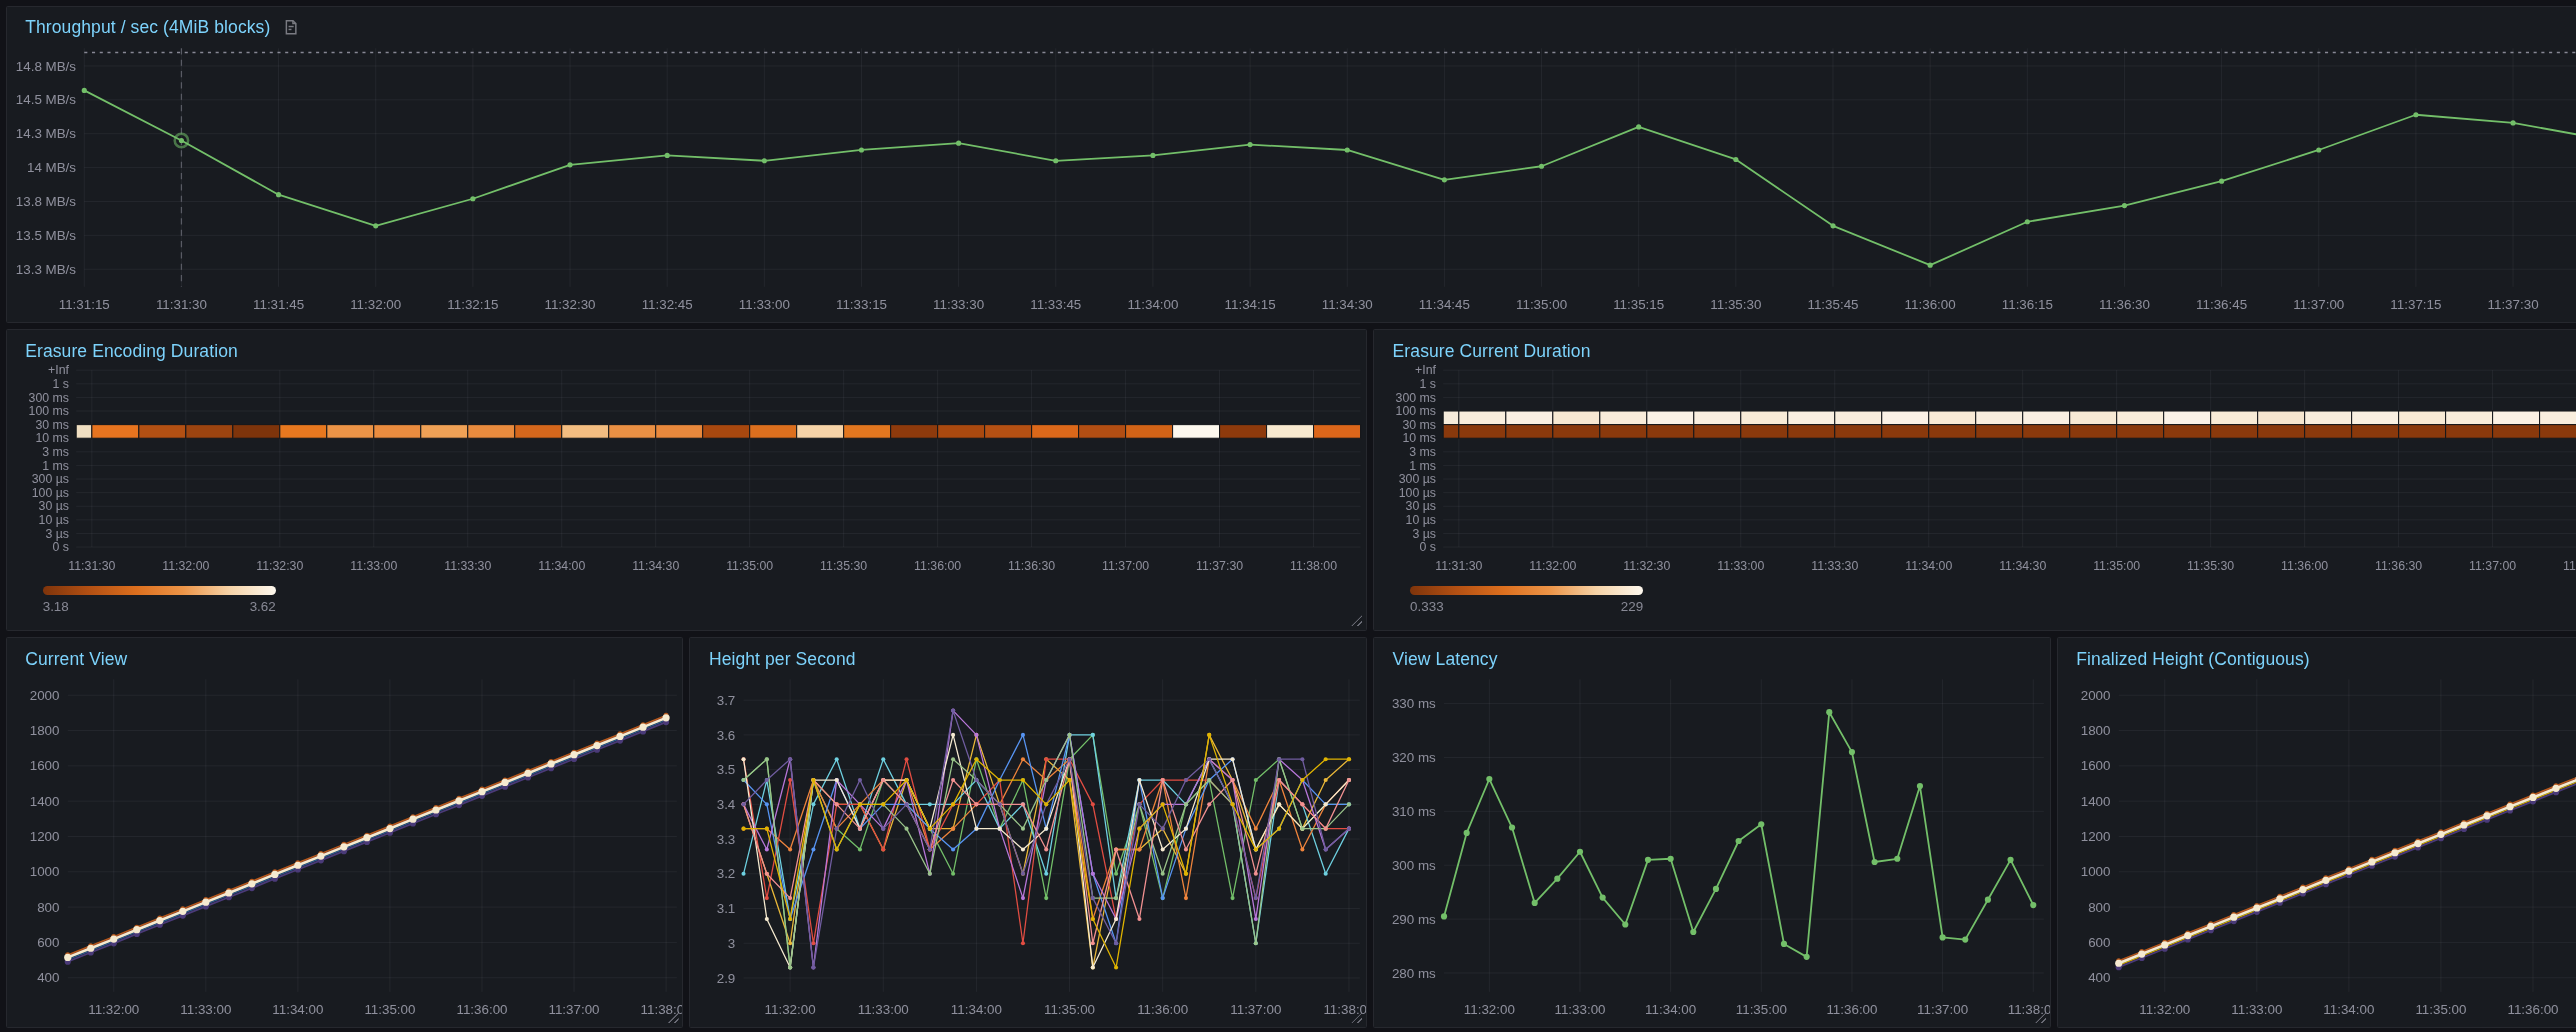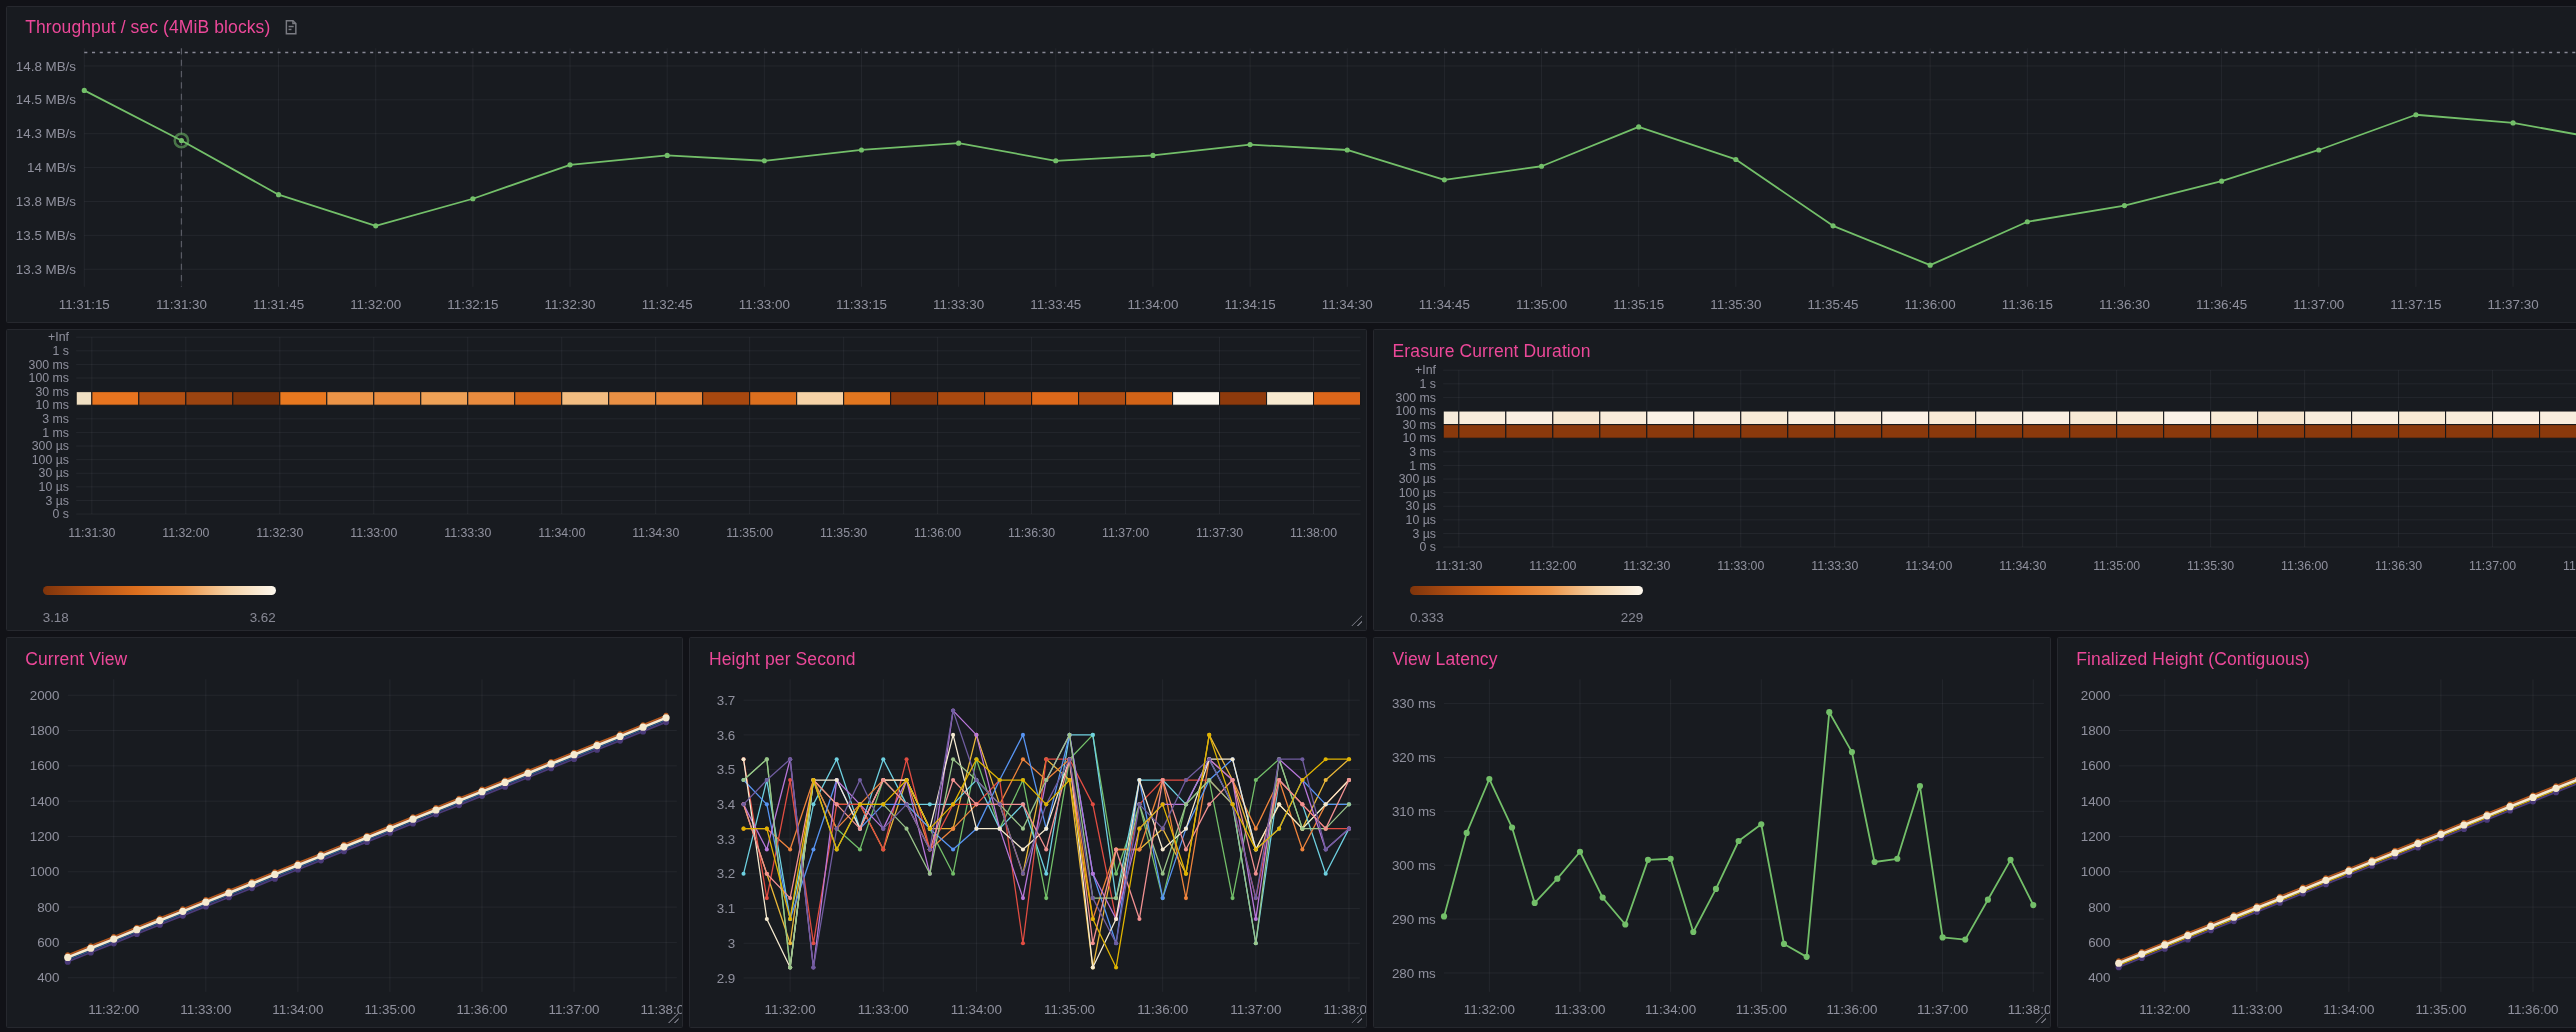--- a/index.html
+++ b/index.html
@@ -21,33 +21,33 @@
     overflow:hidden;
   }
   .span4 { grid-column:1 / 5; }
   .span2 { grid-column:span 2; }
   .ph {
     height:33px; flex:0 0 auto;
     display:flex; align-items:center; gap:11.3px;
     padding:9.3px 0 0 18.5px;
   }
   .ptitle {
-    color:#ec4899; font-size:17.5px; font-weight:500; letter-spacing:0.1px;
+    color:#7dd3fc; font-size:17.5px; font-weight:500; letter-spacing:0.1px;
     white-space:nowrap; cursor:pointer;
   }
   .info-icon { opacity:0.75; margin-top:1px; }
   .pbody { flex:1 1 auto; min-height:0; position:relative; overflow:hidden; }
   .pbody svg { display:block; }
   .hlegend { flex:0 0 auto; height:49px; padding:5.2px 0 0 36px; }
   .lbar {
     width:233px; height:8.8px; border-radius:4.6px;
     background:linear-gradient(90deg,#7e340b 0%,#b35013 20%,#dc6f1e 40%,#ec9447 60%,#f6d3a7 80%,#fdf8ee 100%);
   }
   .lrow { width:233px; display:flex; justify-content:space-between; margin-top:4.1px; }
-  .lrow span { color:rgba(204,204,220,0.62); font-size:13.4px;margin-top:11px; }
+  .lrow span { color:rgba(204,204,220,0.62); font-size:13.4px; }
   .rsz {
     position:absolute; right:3.6px; bottom:3.6px; width:11.3px; height:11.3px;
     background:repeating-linear-gradient(-45deg, transparent 0 2.6px, rgba(204,204,220,0.45) 2.6px 4.1px);
     clip-path:polygon(100% 0, 100% 100%, 0 100%);
     cursor:nwse-resize;
   }
   
   .grid { stroke:rgba(204,204,220,0.09); stroke-width:1.5; }
   .thresh { stroke:rgba(204,204,220,0.62); stroke-width:3; stroke-dasharray:6 9; }
   .cursor { stroke:rgba(204,204,220,0.32); stroke-width:2.5; stroke-dasharray:12 10; }
@@ -175,20 +175,23 @@
           <circle cx="4865.1" cy="160.7" r="5" fill="#73bf69"></circle>
           <circle cx="5053.7" cy="194.9" r="5" fill="#73bf69"></circle>
           <circle cx="5242.3" cy="192.3" r="5" fill="#73bf69"></circle>
           <circle cx="338.6029411764706" cy="194.88636363636357" r="13" class="ring"></circle>
         </svg>
       </div>
 
   </div>
 
   <div class="panel span2">
+    <div class="ph">
+      <span class="ptitle">Erasure Encoding Duration</span>
+    </div>
     <div class="pbody">
         <svg width="1360" height="218" font-size="24" viewBox="0 0 2640 424">
           <line x1="162.46341463414635" y1="14" x2="162.46341463414635" y2="358" class="grid"></line>
           <text x="162.46341463414635" y="402" class="tick" text-anchor="middle">11:31:30</text>
           <line x1="345.2439024390244" y1="14" x2="345.2439024390244" y2="358" class="grid"></line>
           <text x="345.2439024390244" y="402" class="tick" text-anchor="middle">11:32:00</text>
           <line x1="528.0243902439024" y1="14" x2="528.0243902439024" y2="358" class="grid"></line>
           <text x="528.0243902439024" y="402" class="tick" text-anchor="middle">11:32:30</text>
           <line x1="710.8048780487806" y1="14" x2="710.8048780487806" y2="358" class="grid"></line>
           <text x="710.8048780487806" y="402" class="tick" text-anchor="middle">11:33:00</text>

